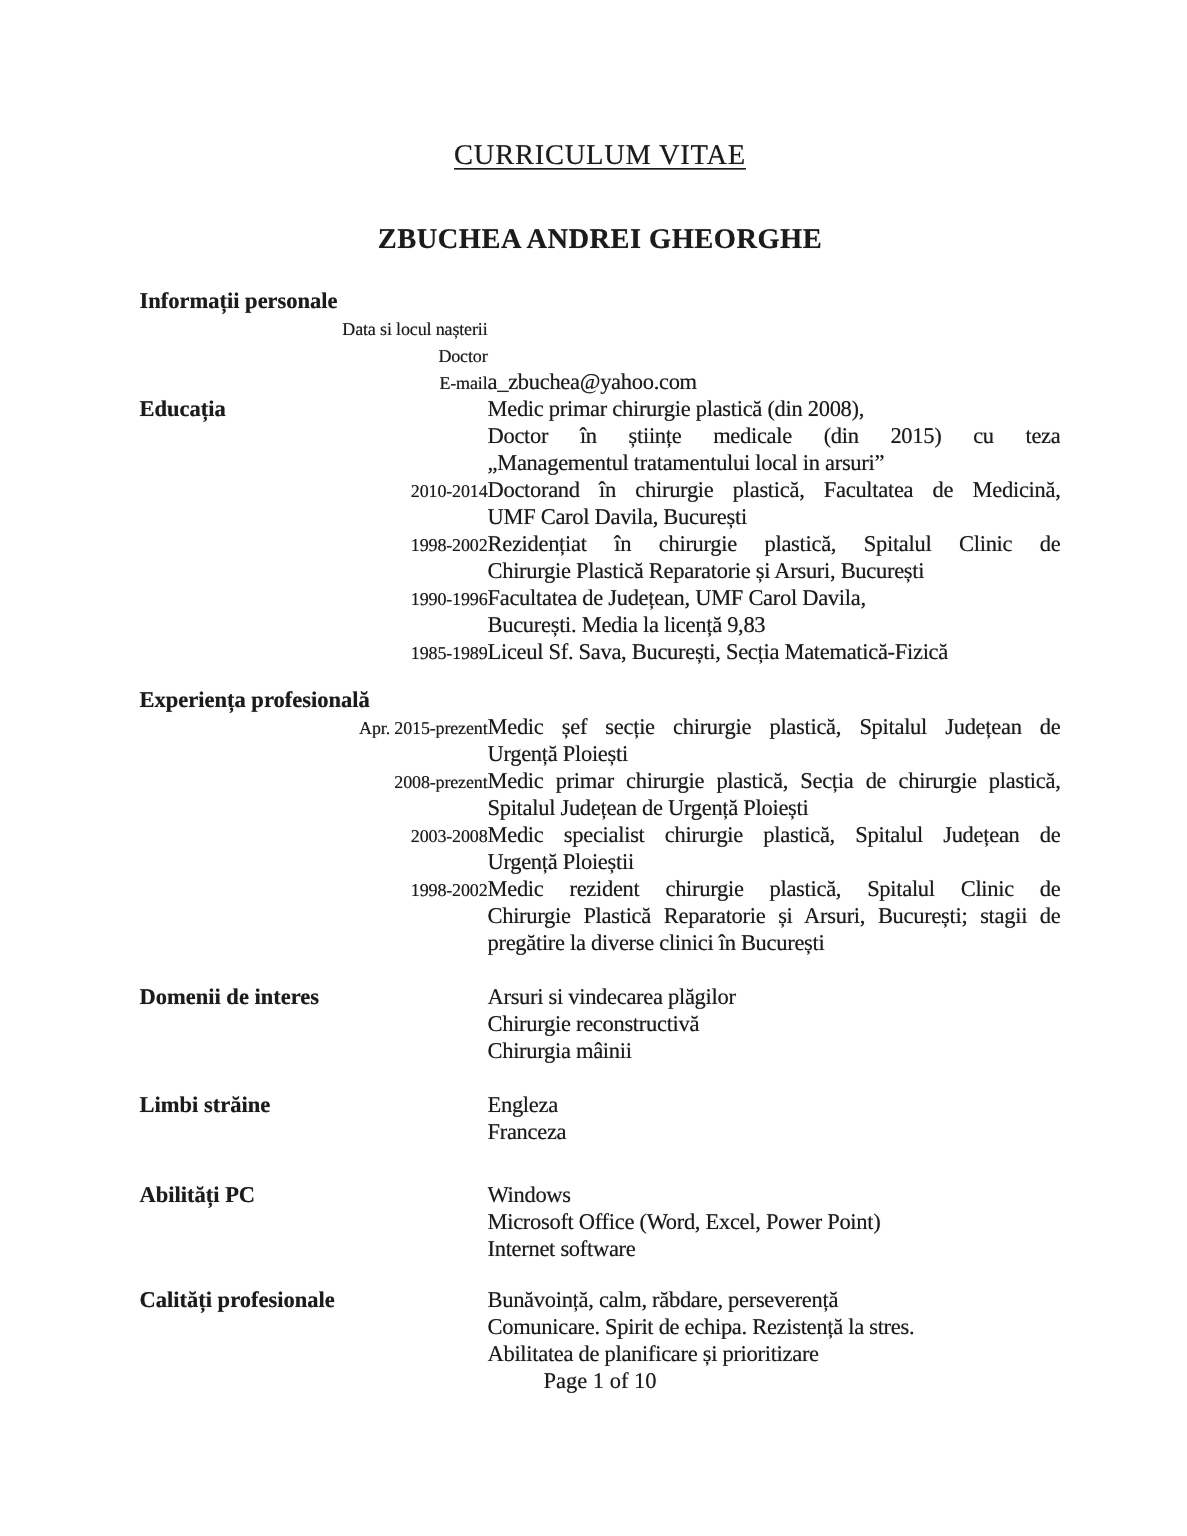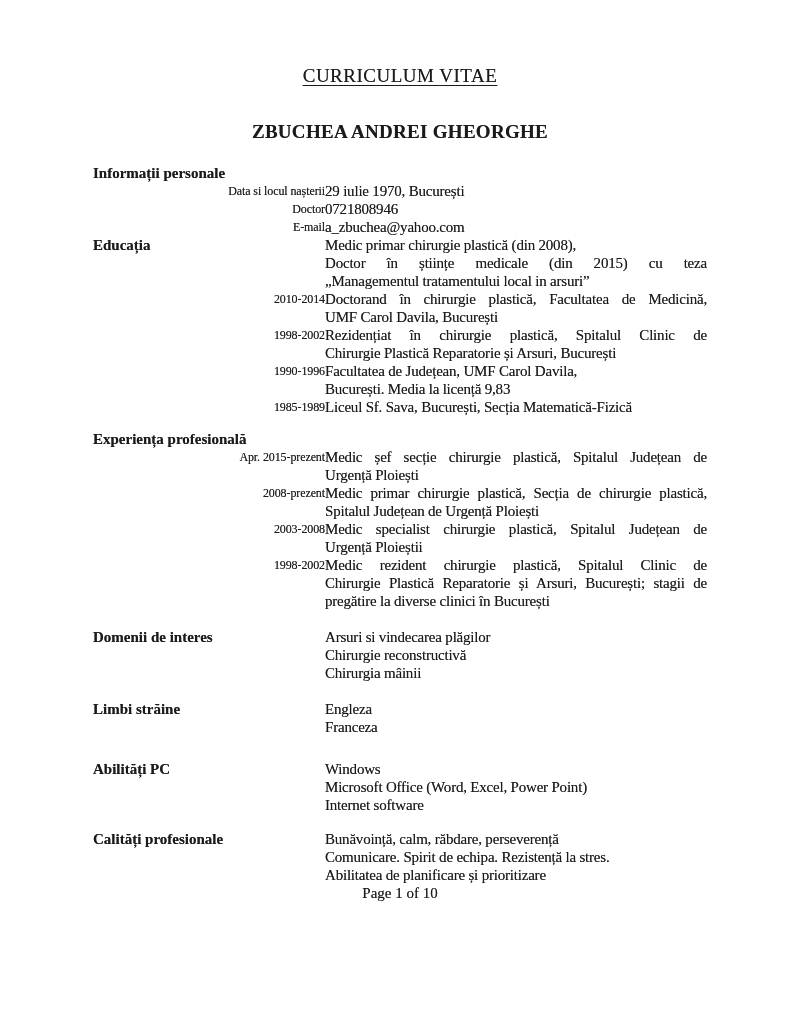--- a/index.html
+++ b/index.html
@@ -4,21 +4,21 @@
 <title>Curriculum Vitae</title>
 <style>
   html, body { margin: 0; padding: 0; background: #ffffff; }
   .page {
     position: relative;
     width: 791px;
     height: 1024px;
     margin: 0 auto;
     background: #ffffff;
     box-sizing: border-box;
-    padding: 64px 84px 0 93px;
+    padding: 92px 84px 0 93px;
     font-family: "Liberation Serif", "DejaVu Serif", serif;
     color: #1b1b1b;
     text-shadow: 0 0 0.5px rgba(0,0,0,0.55);
     overflow: hidden;
   }
   .doc-title {
     text-align: center;
     font-size: 19px;
     line-height: 23px;
     font-weight: 400;
@@ -88,29 +88,23 @@
   <div class="doc-name">ZBUCHEA ANDREI GHEORGHE</div>
 
   <div id="sections">
       <section class="section">
         <div class="srow">
           <div class="h-cell">Informații personale</div>
           <div class="val-cell"></div>
         </div>
         <div class="srow">
           <div class="label-cell">Data si locul nașterii</div>
-          <div class="val-cell">
-            <div class="line">29 iulie 1970, București</div>
-          </div>
         </div>
         <div class="srow">
           <div class="label-cell">Doctor</div>
-          <div class="val-cell">
-            <div class="line">0721808946</div>
-          </div>
         </div>
         <div class="srow">
           <div class="label-cell">E-mail</div>
           <div class="val-cell">
             <div class="line">a_zbuchea@yahoo.com</div>
           </div>
         </div>
       </section>
       <section class="section">
         <div class="srow">

